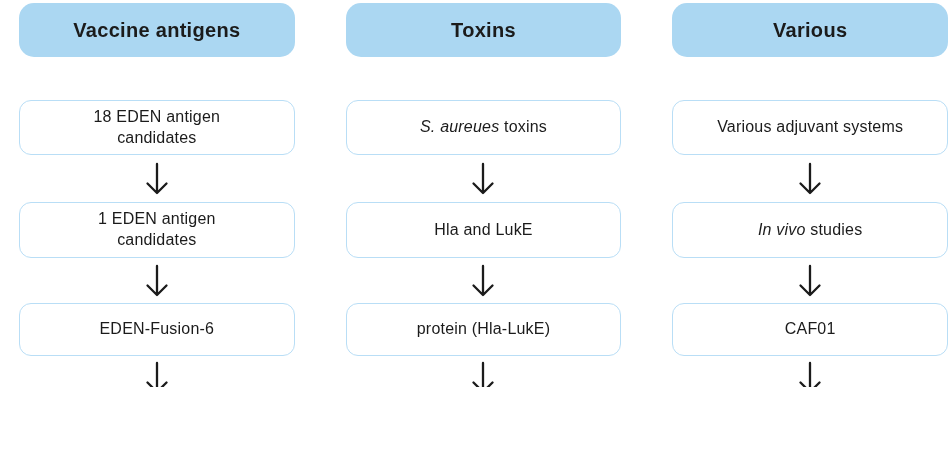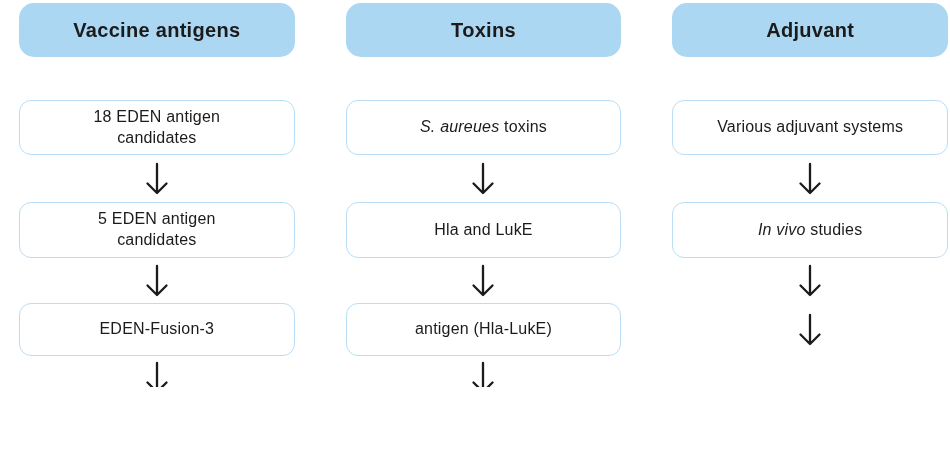--- a/index.html
+++ b/index.html
@@ -55,21 +55,21 @@
   em{font-style:italic;}
 </style>
 </head>
 <body>
 
 <div class="canvas">
   <div class="grid">
 
     <div class="header">Vaccine antigens</div>
     <div class="header">Toxins</div>
-    <div class="header">Adjuvant</div>
+    <div class="header">Various</div>
 
     <div class="spacer"></div>
 
     <div class="box">
       <div><span>18 EDEN antigen</span></div>
       <div><span>candidates</span></div>
     </div>
     <div class="box">
       <div><em>S. aureues</em><span> toxins</span></div>
     </div>
@@ -87,21 +87,21 @@
           <path d="M14 2 L14 31 M4.5 21.5 L14 31 L23.5 21.5" fill="none" stroke="currentColor" stroke-width="2.3" stroke-linecap="round" stroke-linejoin="round"></path>
         </svg>
     </div>
     <div class="arrow-cell">
       <svg width="28" height="34" viewBox="0 0 28 34">
           <path d="M14 2 L14 31 M4.5 21.5 L14 31 L23.5 21.5" fill="none" stroke="currentColor" stroke-width="2.3" stroke-linecap="round" stroke-linejoin="round"></path>
         </svg>
     </div>
 
     <div class="box">
-      <div><span>5 EDEN antigen</span></div>
+      <div><span>1 EDEN antigen</span></div>
       <div><span>candidates</span></div>
     </div>
     <div class="box">
       <div><span>Hla and LukE</span></div>
     </div>
     <div class="box">
       <div><em>In vivo</em><span> studies</span></div>
     </div>
 
     <div class="arrow-cell">
@@ -114,24 +114,27 @@
           <path d="M14 2 L14 31 M4.5 21.5 L14 31 L23.5 21.5" fill="none" stroke="currentColor" stroke-width="2.3" stroke-linecap="round" stroke-linejoin="round"></path>
         </svg>
     </div>
     <div class="arrow-cell">
       <svg width="28" height="34" viewBox="0 0 28 34">
           <path d="M14 2 L14 31 M4.5 21.5 L14 31 L23.5 21.5" fill="none" stroke="currentColor" stroke-width="2.3" stroke-linecap="round" stroke-linejoin="round"></path>
         </svg>
     </div>
 
     <div class="box">
-      <div><span>EDEN-Fusion-3</span></div>
+      <div><span>EDEN-Fusion-6</span></div>
     </div>
     <div class="box">
-      <div><span>antigen (Hla-LukE)</span></div>
+      <div><span>protein (Hla-LukE)</span></div>
+    </div>
+    <div class="box">
+      <div><span>CAF01</span></div>
     </div>
 
     <div class="arrow-cell">
       <svg width="28" height="34" viewBox="0 0 28 34">
           <path d="M14 2 L14 31 M4.5 21.5 L14 31 L23.5 21.5" fill="none" stroke="currentColor" stroke-width="2.3" stroke-linecap="round" stroke-linejoin="round"></path>
         </svg>
     </div>
     <div class="arrow-cell">
       <svg width="28" height="34" viewBox="0 0 28 34">
           <path d="M14 2 L14 31 M4.5 21.5 L14 31 L23.5 21.5" fill="none" stroke="currentColor" stroke-width="2.3" stroke-linecap="round" stroke-linejoin="round"></path>

